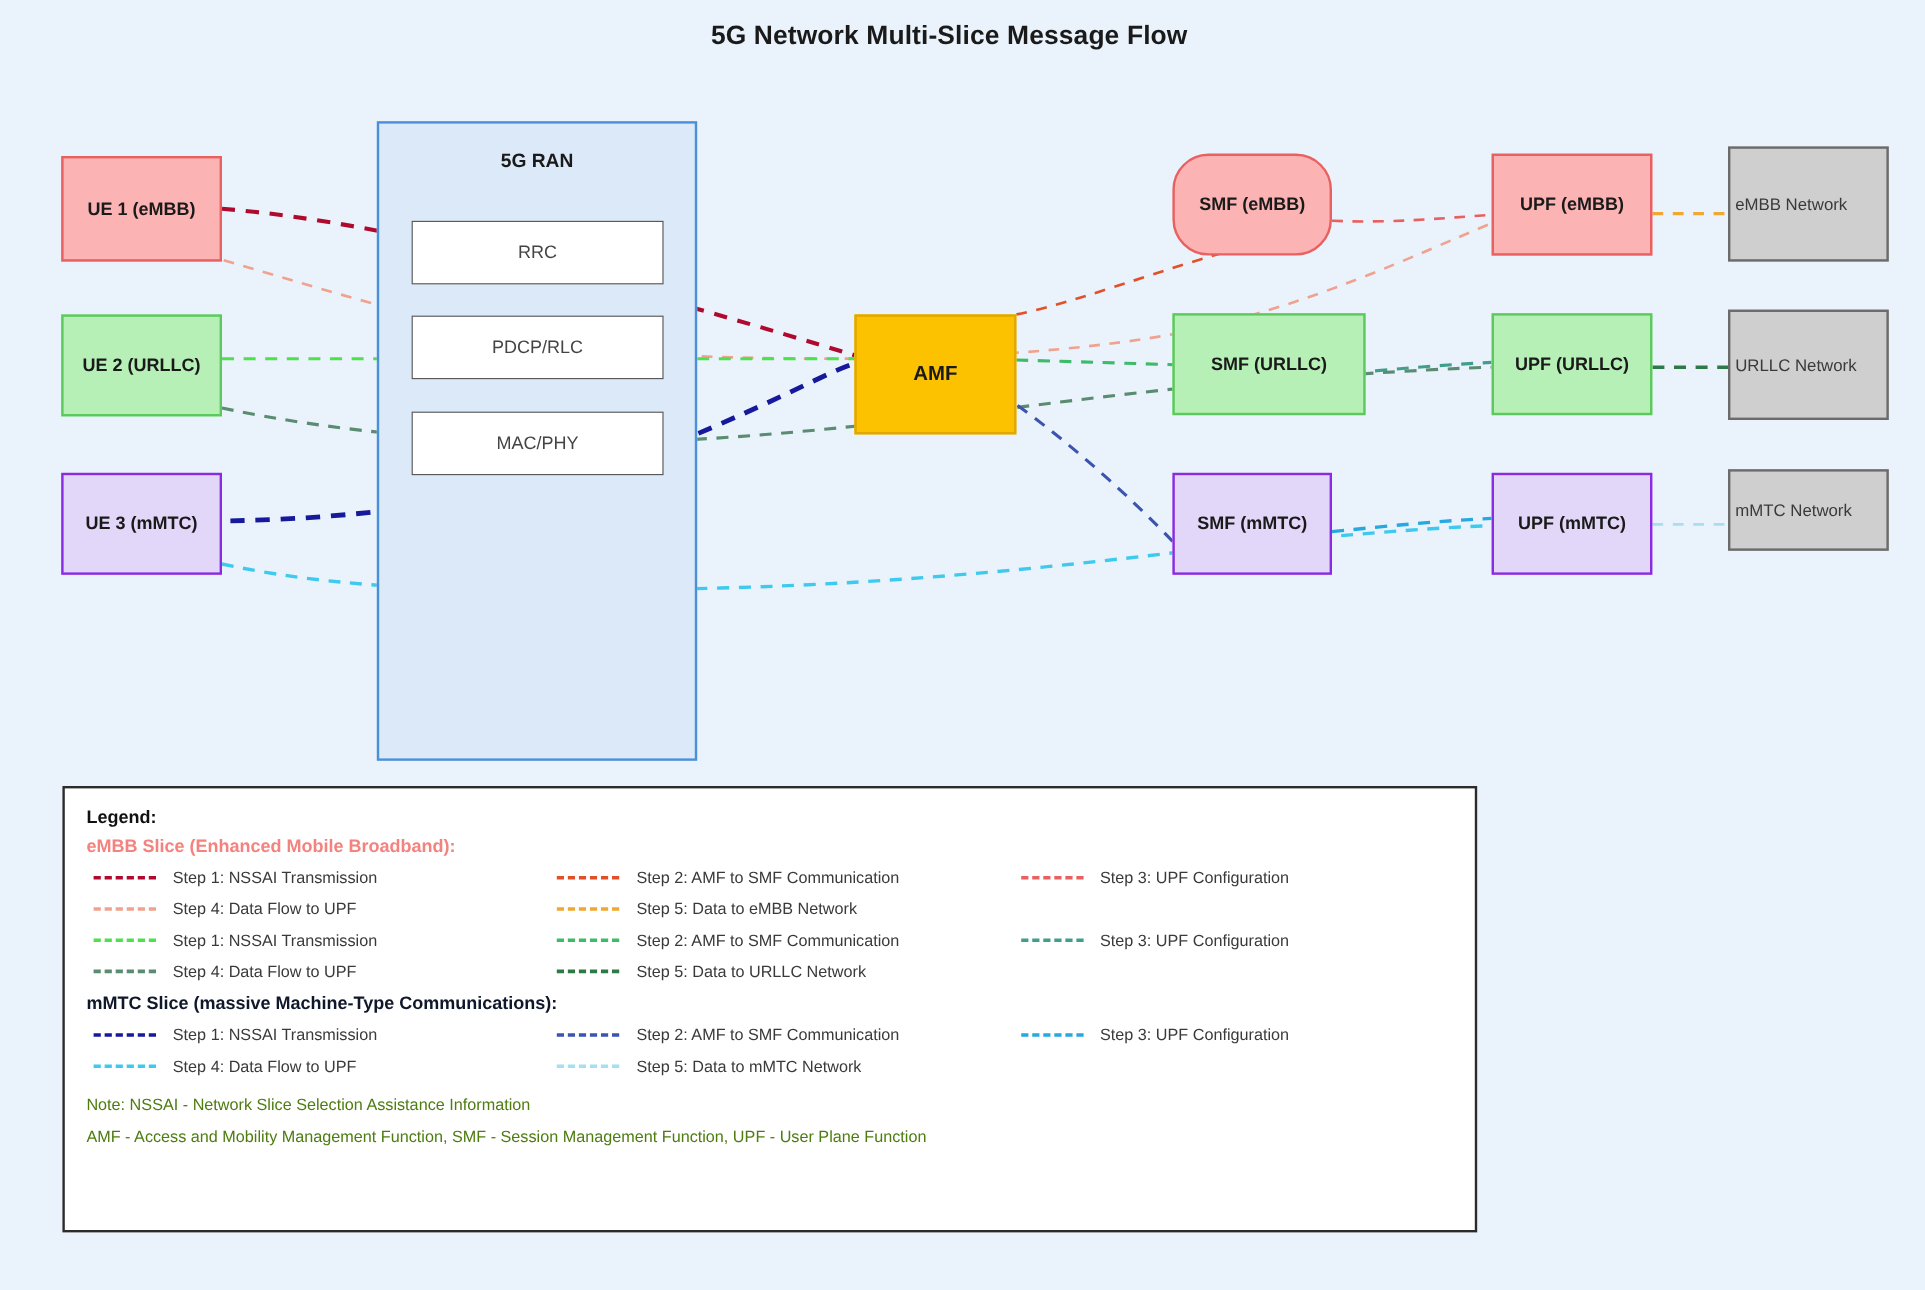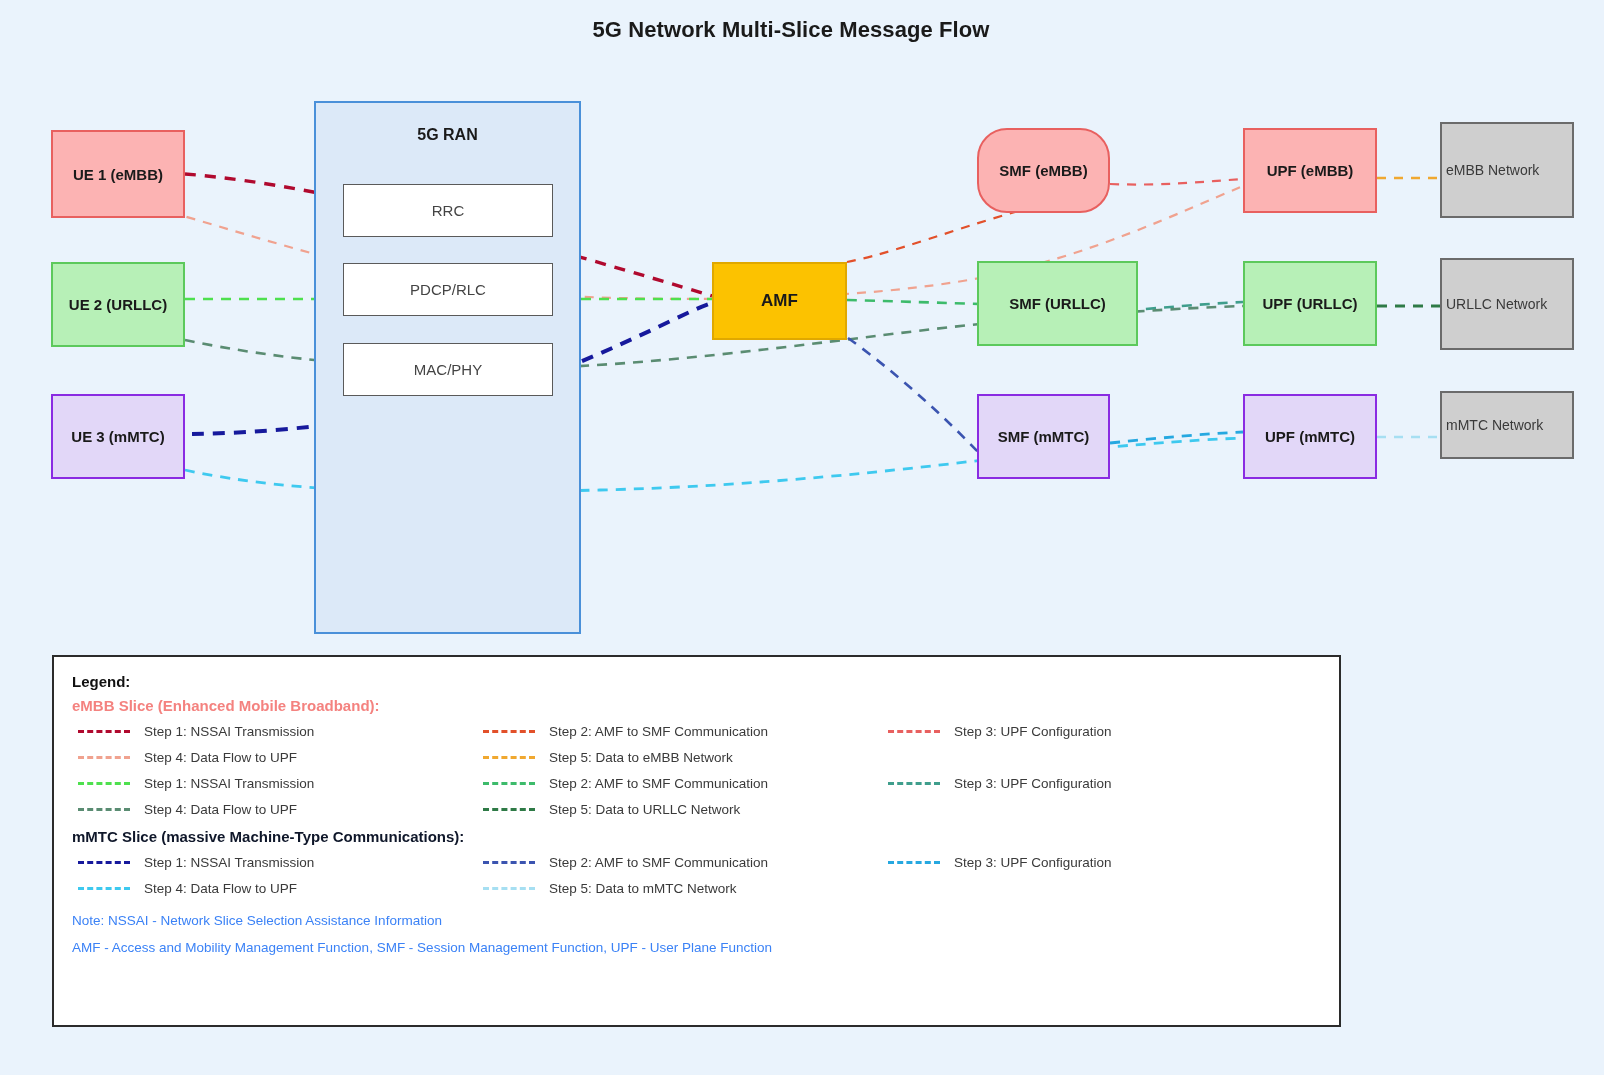--- a/index.html
+++ b/index.html
@@ -77,21 +77,21 @@
   .node.embb  { background: #fcb3b3; border: 2px solid #e8605f; }
   .node.urllc { background: #b7f0b7; border: 2px solid #5cc95c; }
   .node.mmtc  { background: #e2d7f8; border: 2px solid #8a2be2; }
   .node.amf   { background: #fcc200; border: 2px solid #e0a800; font-size: 17px; }
   .node.net   { background: #cfcfcf; border: 2px solid #6b6b6b; font-weight: normal; font-size: 14px; color: #3a3a3a; justify-content: flex-start; padding-left: 4px;}
 
   
   #legend {
     position: absolute;
     left: 52px; top: 655px;
-    width: 1289px; height: 372px;
+    width: 1179px; height: 372px;
     background: #ffffff;
     border: 2px solid #2b2b2b;
     padding: 16px 18px;
   }
   .legend-title {
     font-size: 15px;
     font-weight: bold;
     color: #111;
     margin-bottom: 7px;
   }
@@ -121,21 +121,21 @@
     margin-left: 6px;
     flex-shrink: 0;
   }
   .legend-label {
     font-size: 13.5px;
     color: #3a3a3a;
     white-space: nowrap;
   }
   .legend-note {
     font-size: 13.5px;
-    color: #3b82f6;
+    color: #4d7c0f;
     margin-top: 12px;
   }
 </style>
 </head>
 <body>
 
 <div id="stage">
 
   <div id="title">5G Network Multi-Slice Message Flow</div>
 
@@ -176,21 +176,21 @@
   <div id="ran-label">5G RAN</div>
 
   <div class="node ran-layer" style="left:343px; top:184px; width:210px; height:53px;">RRC</div>
   <div class="node ran-layer" style="left:343px; top:263px; width:210px; height:53px;">PDCP/RLC</div>
   <div class="node ran-layer" style="left:343px; top:343px; width:210px; height:53px;">MAC/PHY</div>
 
   <div class="node embb" style="left:51px; top:130px; width:134px; height:88px;">UE 1 (eMBB)</div>
   <div class="node urllc" style="left:51px; top:262px; width:134px; height:85px;">UE 2 (URLLC)</div>
   <div class="node mmtc" style="left:51px; top:394px; width:134px; height:85px;">UE 3 (mMTC)</div>
 
-  <div class="node amf" style="left:712px; top:262px; width:135px; height:78px;">AMF</div>
+  <div class="node amf" style="left:712px; top:262px; width:135px; height:100px;">AMF</div>
 
   <div class="node embb" style="left:977px; top:128px; width:133px; height:85px;border-radius:30px;">SMF (eMBB)</div>
   <div class="node urllc" style="left:977px; top:261px; width:161px; height:85px;">SMF (URLLC)</div>
   <div class="node mmtc" style="left:977px; top:394px; width:133px; height:85px;">SMF (mMTC)</div>
 
   <div class="node embb" style="left:1243px; top:128px; width:134px; height:85px;">UPF (eMBB)</div>
   <div class="node urllc" style="left:1243px; top:261px; width:134px; height:85px;">UPF (URLLC)</div>
   <div class="node mmtc" style="left:1243px; top:394px; width:134px; height:85px;">UPF (mMTC)</div>
 
   <div class="node net" style="left:1440px; top:122px; width:134px; height:96px;">eMBB Network</div>

